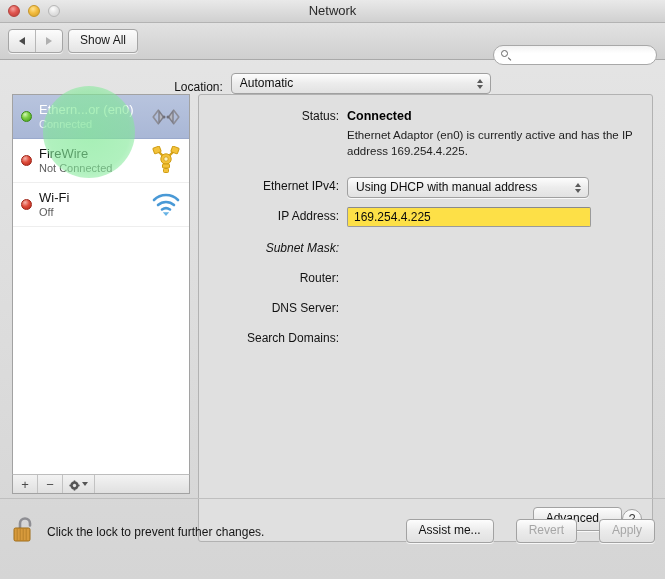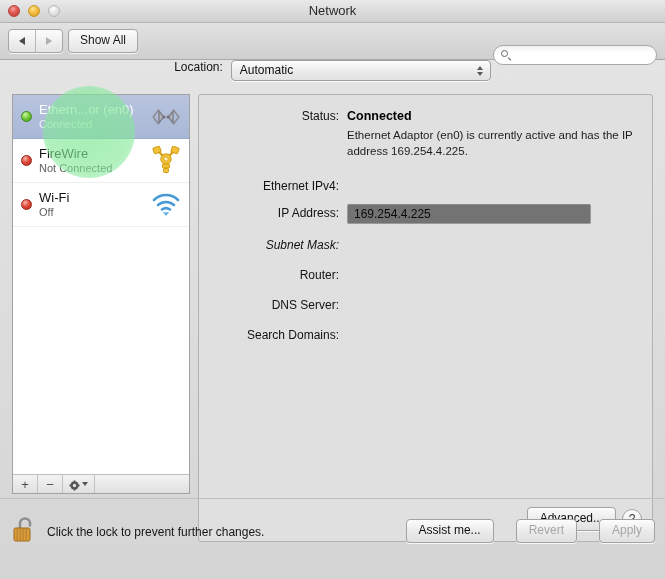--- a/index.html
+++ b/index.html
@@ -155,21 +155,21 @@
     margin-left: 4px;
     width: 130px;
     color: #000;
   }
 
   
   .location-row {
     position: relative;
     height: 34px;
     display: flex;
-    align-items: flex-start;
+    align-items: flex-end;
     justify-content: center;
     gap: 8px;
   }
   .location-label {
     font-size: 12px;
     color: #121212;
   }
   .popup {
     position: relative;
     height: 21px;
@@ -370,38 +370,38 @@
     font-size: 11.5px;
     color: #1d1d1d;
     line-height: 1.35;
   }
 
   .popup-ipv4 { width: 242px; }
 
   .textfield {
     width: 244px;
     height: 20px;
-    background: #737373;
+    background: #fde047;
     border: 1px solid #9a9a9a;
     border-top-color: #8a8a8a;
     box-sizing: border-box;
     padding: 0 6px;
     font-size: 12px;
     line-height: 18px;
     color: #0b0b0b;
     border-radius: 2px;
   }
 
   .panel-bottom {
     position: absolute;
     right: 10px;
     bottom: 10px;
     display: flex;
     align-items: center;
-    gap: 6px;
+    gap: 0;
   }
   .btn {
     height: 22px;
     padding: 0 12px;
     line-height: 21px;
     font-size: 12px;
     border: 1px solid #a2a2a2;
     border-radius: 4px;
     background: linear-gradient(to bottom, #fdfdfd 0%, #ebebeb 50%, #e1e1e1 100%);
     box-shadow: 0 1px 0 rgba(255,255,255,.8);
@@ -603,20 +603,29 @@
         <div class="frow">
           <div class="flabel">Status:</div>
           <div class="fvalue">
             <div class="status-strong">Connected</div>
             <div class="status-desc">Ethernet Adaptor (en0) is currently active and has the IP address 169.254.4.225.</div>
           </div>
         </div>
 
         <div class="frow" style="margin-top:18px;">
           <div class="flabel">Ethernet IPv4:</div>
+          <div class="fvalue">
+            <div class="popup popup-ipv4">
+              <span class="ptext">Using DHCP with manual address</span>
+              <span class="stepper">
+                <i class="up"></i>
+                  <i class="down"></i>
+              </span>
+            </div>
+          </div>
         </div>
 
         <div class="frow" style="margin-top:8px;">
           <div class="flabel">IP Address:</div>
           <div class="fvalue">
             <div class="textfield">169.254.4.225</div>
           </div>
         </div>
 
         <div class="frow" style="margin-top:12px;font-style:italic;">

